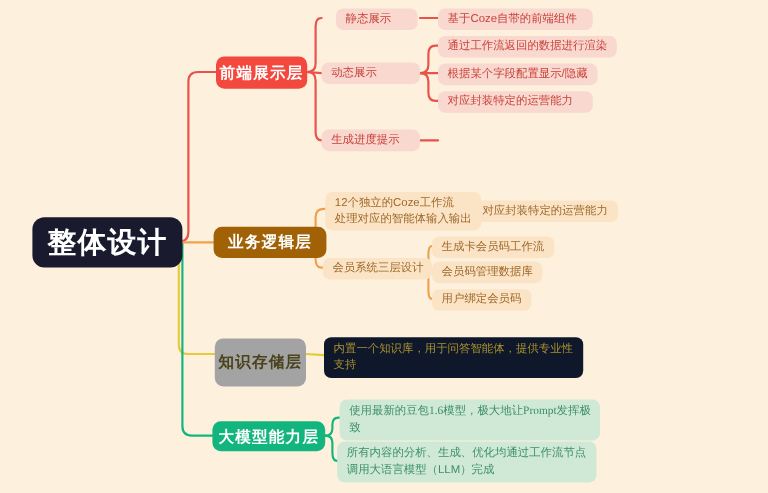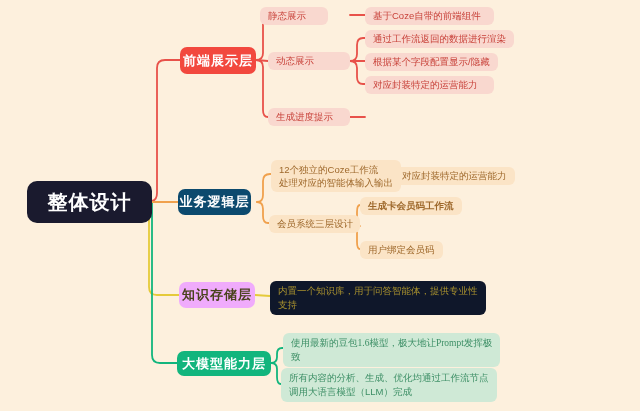--- a/index.html
+++ b/index.html
@@ -20,61 +20,61 @@
     width:640px;height:411px;
   }
   .node{
     position:absolute;
     box-sizing:border-box;
   }
   .root{
     left:27px;top:181px;width:125px;height:42px;
     background:#1a1a2e;
     color:#ffffff;
-    font-size:20px;
+    font-size:24px;
     font-weight:bold;
     border-radius:10px;
     display:flex;align-items:center;justify-content:center;
     letter-spacing:1px;
   }
   .branch{
     color:#ffffff;
     font-size:13px;
     font-weight:bold;
     border-radius:7px;
     display:flex;align-items:center;justify-content:center;
     letter-spacing:1px;
   }
   .b-frontend{left:180px;top:47px;width:76px;height:27px;background:#f2483e;}
-  .b-business{left:178px;top:189px;width:73px;height:26px;background:#0c4a6e;}
-  .b-knowledge{left:179px;top:282px;width:76px;height:26px;background:#f0abfc;color:#4a431d;}
+  .b-business{left:178px;top:189px;width:94px;height:26px;background:#a16207;}
+  .b-knowledge{left:179px;top:282px;width:76px;height:40px;background:#a3a3a3;color:#4a431d;}
   .b-llm{left:177px;top:351px;width:94px;height:25px;background:#12b57d;}
   .pill{
     font-size:9.5px;
     line-height:12px;
     border-radius:6px;
     padding:3px 8px;
     white-space:pre;
   }
   .pink{background:#f9d8cf;color:#c8423a;}
   .peach{background:#fbe4c6;color:#9e682b;}
   .yellowp{background:#0f172a;color:#a9922e;}
   .greenp{background:#cfe9d6;color:#3d8f66;}
-  .p-static{left:260px;top:7px;width:68px;height:18px;}
+  .p-static{left:280px;top:7px;width:68px;height:18px;}
   .p-dynamic{left:268px;top:52px;width:82px;height:18px;}
   .p-progress{left:268px;top:108px;width:82px;height:18px;}
   .p-coze{left:365px;top:7px;min-width:129px;}
   .p-render{left:365px;top:30px;min-width:129px;}
   .p-vis{left:365px;top:53px;min-width:129px;}
   .p-state{left:365px;top:76px;min-width:129px;}
   .p-output{left:365px;top:97px;min-width:129px;line-height:13px;}
   .p-wf12{left:271px;top:160px;line-height:13px;}
   .p-ops{left:394px;top:167px;min-width:118px;}
   .p-msys{left:269px;top:215px;width:91px;height:18px;font-family:Liberation Serif, serif;}
-  .p-mwf{left:360px;top:197px;min-width:92px;font-weight:bold;}
+  .p-mwf{left:360px;top:197px;min-width:92px;}
   .p-mdb{left:360px;top:218px;min-width:89px;}
   .p-mbind{left:360px;top:241px;min-width:83px;}
   .p-kb{left:270px;top:281px;line-height:14px;}
   .p-doubao{left:283px;top:333px;line-height:14px;font-family:Liberation Serif, serif;}
   .p-llmnodes{left:281px;top:368px;line-height:14px;}
 </style>
 </head>
 <body>
 
 <div id="canvas">
@@ -121,20 +121,21 @@
   <div class="node pill pink p-coze">基于Coze自带的前端组件</div>
   <div class="node pill pink p-render">通过工作流返回的数据进行渲染</div>
   <div class="node pill pink p-vis">根据某个字段配置显示/隐藏</div>
   <div class="node pill pink p-state">对应封装特定的运营能力</div>
 
   <div class="node pill peach p-wf12">12个独立的Coze工作流
 处理对应的智能体输入输出</div>
   <div class="node pill peach p-ops">对应封装特定的运营能力</div>
   <div class="node pill peach p-msys">会员系统三层设计</div>
   <div class="node pill peach p-mwf">生成卡会员码工作流</div>
+  <div class="node pill peach p-mdb">会员码管理数据库</div>
   <div class="node pill peach p-mbind">用户绑定会员码</div>
 
   <div class="node pill yellowp p-kb">内置一个知识库，用于问答智能体，提供专业性
 支持</div>
 
   <div class="node pill greenp p-doubao">使用最新的豆包1.6模型，极大地让Prompt发挥极
 致</div>
   <div class="node pill greenp p-llmnodes">所有内容的分析、生成、优化均通过工作流节点
 调用大语言模型（LLM）完成</div>
 

